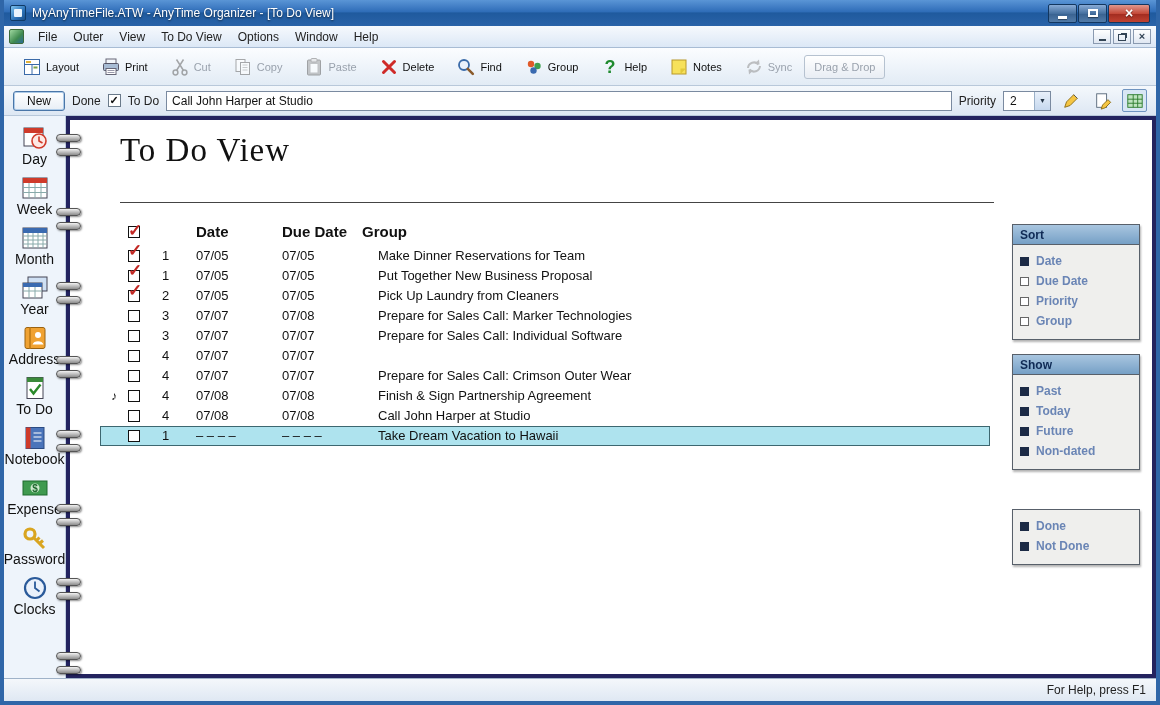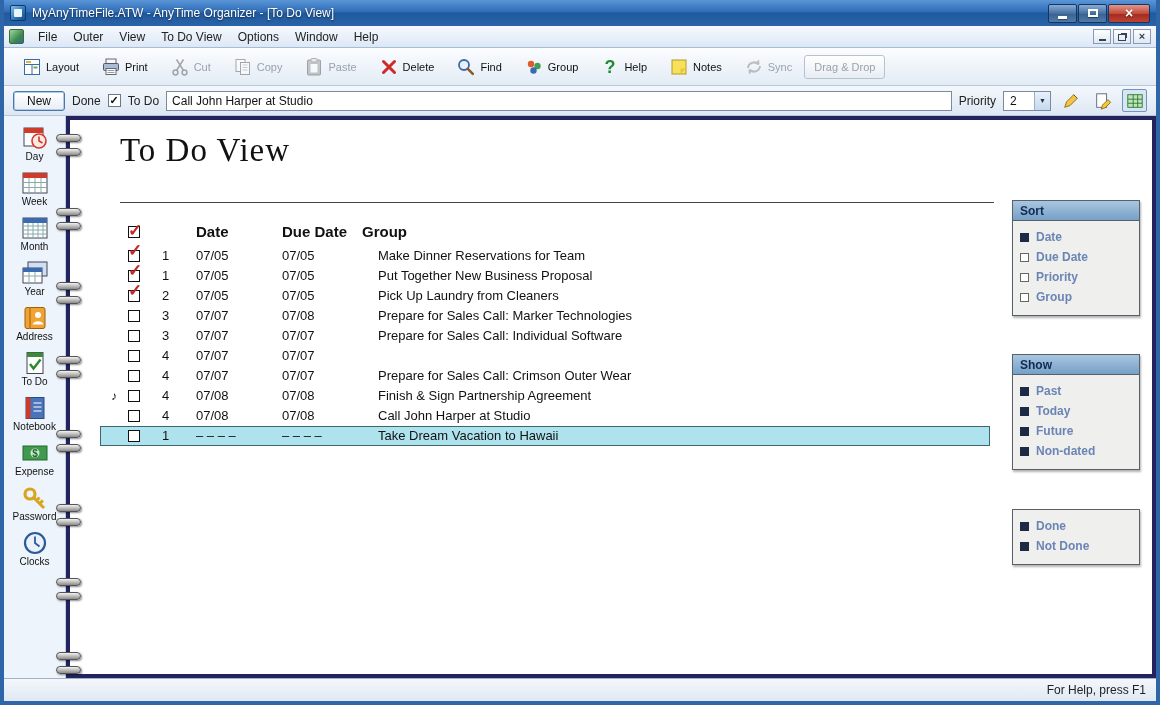--- a/index.html
+++ b/index.html
@@ -69,21 +69,21 @@
     border:1px solid transparent; border-radius:2px; }
   .icon-btn svg { width:18px; height:18px; display:block; }
   .icon-btn.pressed { border:1px solid #6f94c0; background:#d8e6f4; }
   
   .main { flex:1; display:flex; min-height:0; }
   .sidebar { width:62px; flex:0 0 62px; background:#eef4fb; border-right:1px solid #c0cfe0;
     display:flex; flex-direction:column; align-items:center; padding-top:9px; gap:8px; }
   .sb-item { display:flex; flex-direction:column; align-items:center; gap:0px; width:100%; cursor:default; }
   .sb-icon { width:30px; height:26px; }
   .sb-icon svg { width:30px; height:26px; display:block; }
-  .sb-label { font-size:10px; color:#111; }
+  .sb-label { font-size:14px; color:#111; }
   .page { flex:1; position:relative; background:#fff; border:4px solid #23235f; }
   .ring { position:absolute; left:-14px; width:25px; height:8px; border-radius:4px;
     background:linear-gradient(180deg,#f2f2f2,#8d8d8d); border:1px solid #555;
     box-shadow:1px 1px 2px rgba(0,0,0,.45); }
   .page-title { position:absolute; left:50px; top:12px; font-family:"Liberation Serif", serif;
     font-size:33px; letter-spacing:1px; color:#111; }
   .title-rule { position:absolute; left:50px; top:82px; width:874px; height:1px; background:#444; }
   .table { position:absolute; left:30px; top:98px; width:890px; }
   .trow { display:flex; align-items:center; height:20px; line-height:20px; font-size:13px; color:#111; }
   .trow.header { height:28px; line-height:28px; font-weight:bold; font-size:15px; }
@@ -525,21 +525,21 @@
               </div>
               <div class="c-pri">1</div>
               <div class="c-date">– – – –</div>
               <div class="c-due">– – – –</div>
               <div class="c-desc">Take Dream Vacation to Hawaii</div>
               <div class="c-group"></div>
             </div>
           </div>
       </div>
 
-      <div class="panel" style="top:80px">
+      <div class="panel" style="top:104px">
         <div class="panel-header">Sort</div>
         <div class="panel-body">
             <div class="panel-item checked">
               <span class="sq"></span>
               <span class="pl">Date</span>
             </div>
             <div class="panel-item">
               <span class="sq"></span>
               <span class="pl">Due Date</span>
             </div>

